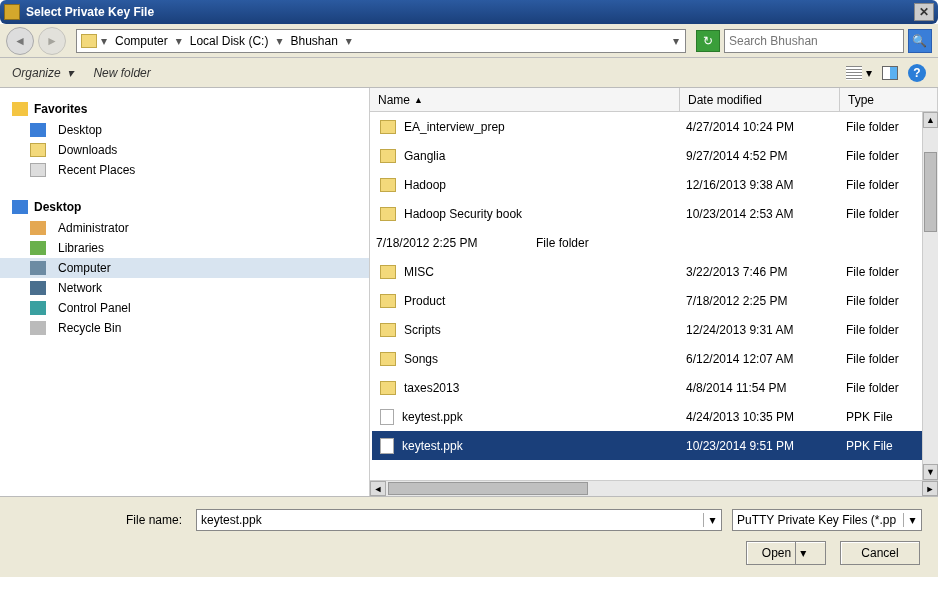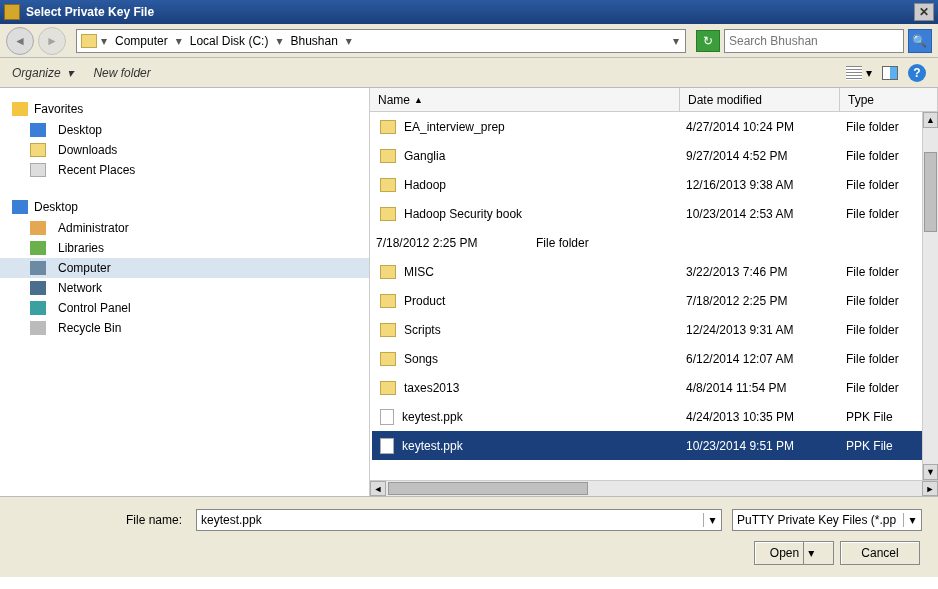--- a/index.html
+++ b/index.html
@@ -1,18 +1,18 @@
 <!DOCTYPE html>
 <html><head>
 <meta charset="utf-8">
 <style>
 * { box-sizing: border-box; margin: 0; padding: 0; font-family: "Segoe UI", Tahoma, sans-serif; font-size: 12px; }
 body { background: #fff; width: 938px; height: 589px; overflow: hidden; position: relative; }
 
-.titlebar { height: 24px; background: linear-gradient(#2b5aa0, #1a3f7a); color: #fff; display: flex; align-items: center; padding: 0 4px; }
+.titlebar { height: 24px; background: linear-gradient(#2b5aa0, #1a3f7a); color: #fff; display: flex; align-items: center; padding: 0 4px; border-radius: 6px; }
 .titlebar .icon-t { width: 16px; height: 16px; background: #d4a72c; margin-right: 6px; border: 1px solid #8a6d1e; }
 .titlebar .title { flex: 1; font-weight: bold; }
 .titlebar .closebtn { width: 20px; height: 18px; background: #ccc; border: 1px solid #888; display:flex; align-items:center; justify-content:center; font-weight:bold; color:#333; cursor:pointer; }
 
 .navrow { height: 34px; background: #ece9d8; display: flex; align-items: center; padding: 0 6px; border-bottom: 1px solid #bbb; gap:4px;}
 .navbtn { width: 28px; height: 28px; border-radius: 50%; background: #ddd; border: 1px solid #aaa; display:inline-flex; align-items:center; justify-content:center; color:#777; cursor:pointer;}
 .breadcrumb { flex:1; height: 24px; background: #fff; border: 1px solid #888; display:flex; align-items:center; padding:0 4px; gap:2px; margin: 0 6px; }
 .breadcrumb .foldicon { width:16px; height:14px; background:#f3d97b; border:1px solid #c2a848; }
 .breadcrumb .seg { padding: 0 4px; cursor:pointer; }
 .breadcrumb .arr { color:#555; padding:0 2px; cursor:pointer;}
@@ -24,21 +24,21 @@
 .toolbar { height: 30px; background: #ece9d8; border-bottom:1px solid #bbb; display:flex; align-items:center; padding:0 12px; gap:20px;}
 .toolbar .tbtn { cursor:pointer; color:#333;font-style:italic;}
 .toolbar .right { margin-left:auto; display:flex; align-items:center; gap:10px;}
 .viewicons { display:flex; gap:4px; align-items:center;}
 .smallicon { width:16px; height:14px; display:inline-block;}
 .help { width:18px; height:18px; border-radius:50%; background:#2a7ed8; color:#fff; display:flex;align-items:center;justify-content:center; font-weight:bold; cursor:pointer;}
 
 .main { display:flex; height: 408px; background:#fff; }
 .sidebar { width: 370px; border-right:1px solid #ccc; padding: 8px 0; overflow:hidden;}
 .sidegroup { padding: 2px 0; }
-.sidehead { display:flex; align-items:center; padding:4px 12px; cursor:pointer; }
+.sidehead { display:flex; align-items:center; padding:4px 12px; cursor:pointer;font-weight:bold; }
 .sideitem { display:flex; align-items:center; padding:3px 12px 3px 30px; cursor:pointer; gap:6px;}
 .sideitem.selected { background:#d8e4f0; }
 .sideitem .ic, .sidehead .ic { width:16px; height:14px; margin-right:6px; flex-shrink:0;}
 .ic-star{ background:#f4c542; }
 .ic-desktop{ background:#3a7ed8; }
 .ic-downloads{ background:#f3d97b; border:1px solid #c2a848;}
 .ic-recent{ background:#ddd; border:1px solid #aaa;}
 .ic-libs{ background:#6ab04c; }
 .ic-user{ background:#e4a853; }
 .ic-comp{ background:#6c8ba3; }
@@ -67,21 +67,21 @@
 .scrollh-wrap .thumbh{ position:absolute; left:2px; width:200px; top:1px; bottom:1px; background:#c0c0c0; border:1px solid #999;}
 
 .footer { background:#ece9d8; padding: 12px 16px 12px 16px; border-top:1px solid #bbb;}
 .footrow { display:flex; align-items:center; gap:10px; margin-bottom:10px;}
 .footrow .lbl { width: 170px; text-align:right; padding-right:4px;}
 .filenamebox { flex:1; height:22px; border:1px solid #888; background:#fff; display:flex; align-items:center;}
 .filenamebox input { flex:1; border:none; outline:none; padding:0 4px; font-size:12px;}
 .filenamebox .dd { width:18px; text-align:center; border-left:1px solid #aaa; cursor:pointer;}
 .filterbox { width:190px; height:22px; border:1px solid #888; background:#fff; display:flex; align-items:center; padding-left:4px;}
 .filterbox .dd{ width:18px; text-align:center; border-left:1px solid #aaa; cursor:pointer;}
-.btnrow { display:flex; justify-content:flex-end; gap:6px; padding-right:2px;}
+.btnrow { display:flex; justify-content:flex-end; gap:14px; padding-right:2px;}
 .winbtn { height:24px; min-width:80px; background:#ece9d8; border:1px solid #888; box-shadow: inset 1px 1px #fff; cursor:pointer; display:flex; align-items:center; justify-content:center; gap:4px;}
 .winbtn.split { padding-right:0;}
 .winbtn .splitarr{ border-left:1px solid #888; padding:0 4px; height:100%; display:flex;align-items:center;}
 </style>
 </head>
 <body>
 
 <div class="titlebar">
   <span class="icon-t"></span>
   <span class="title">Select Private Key File</span>

